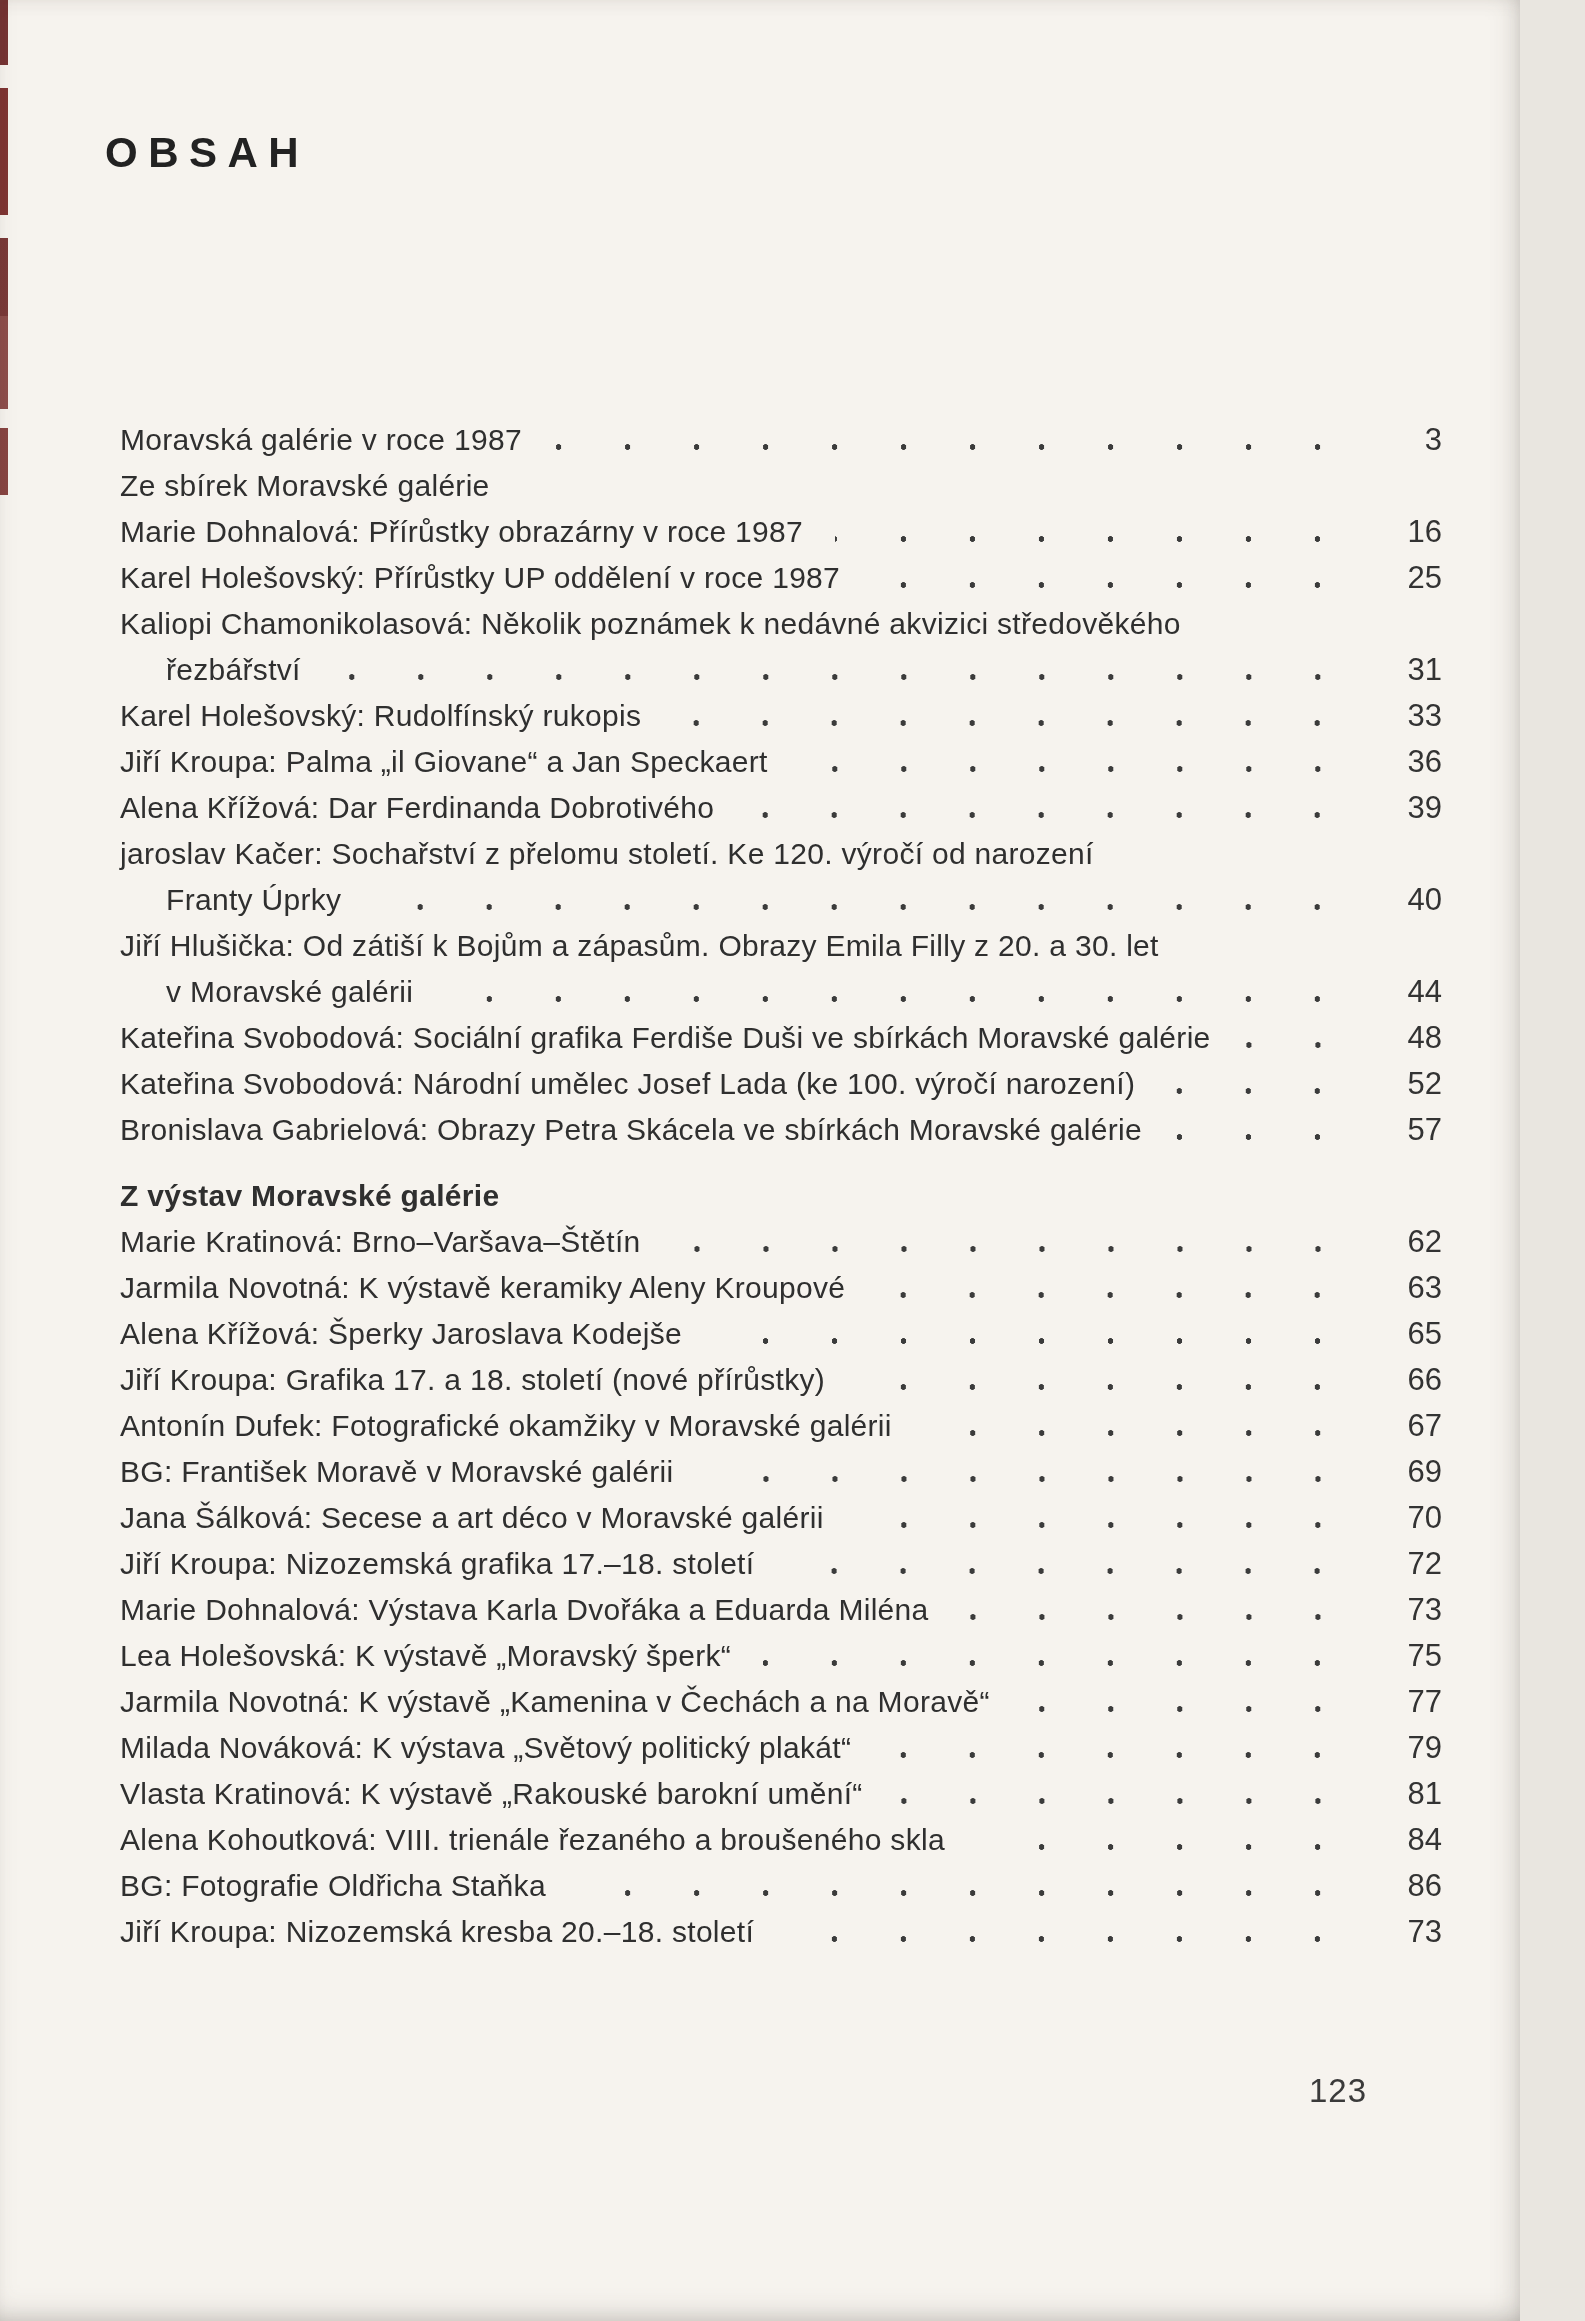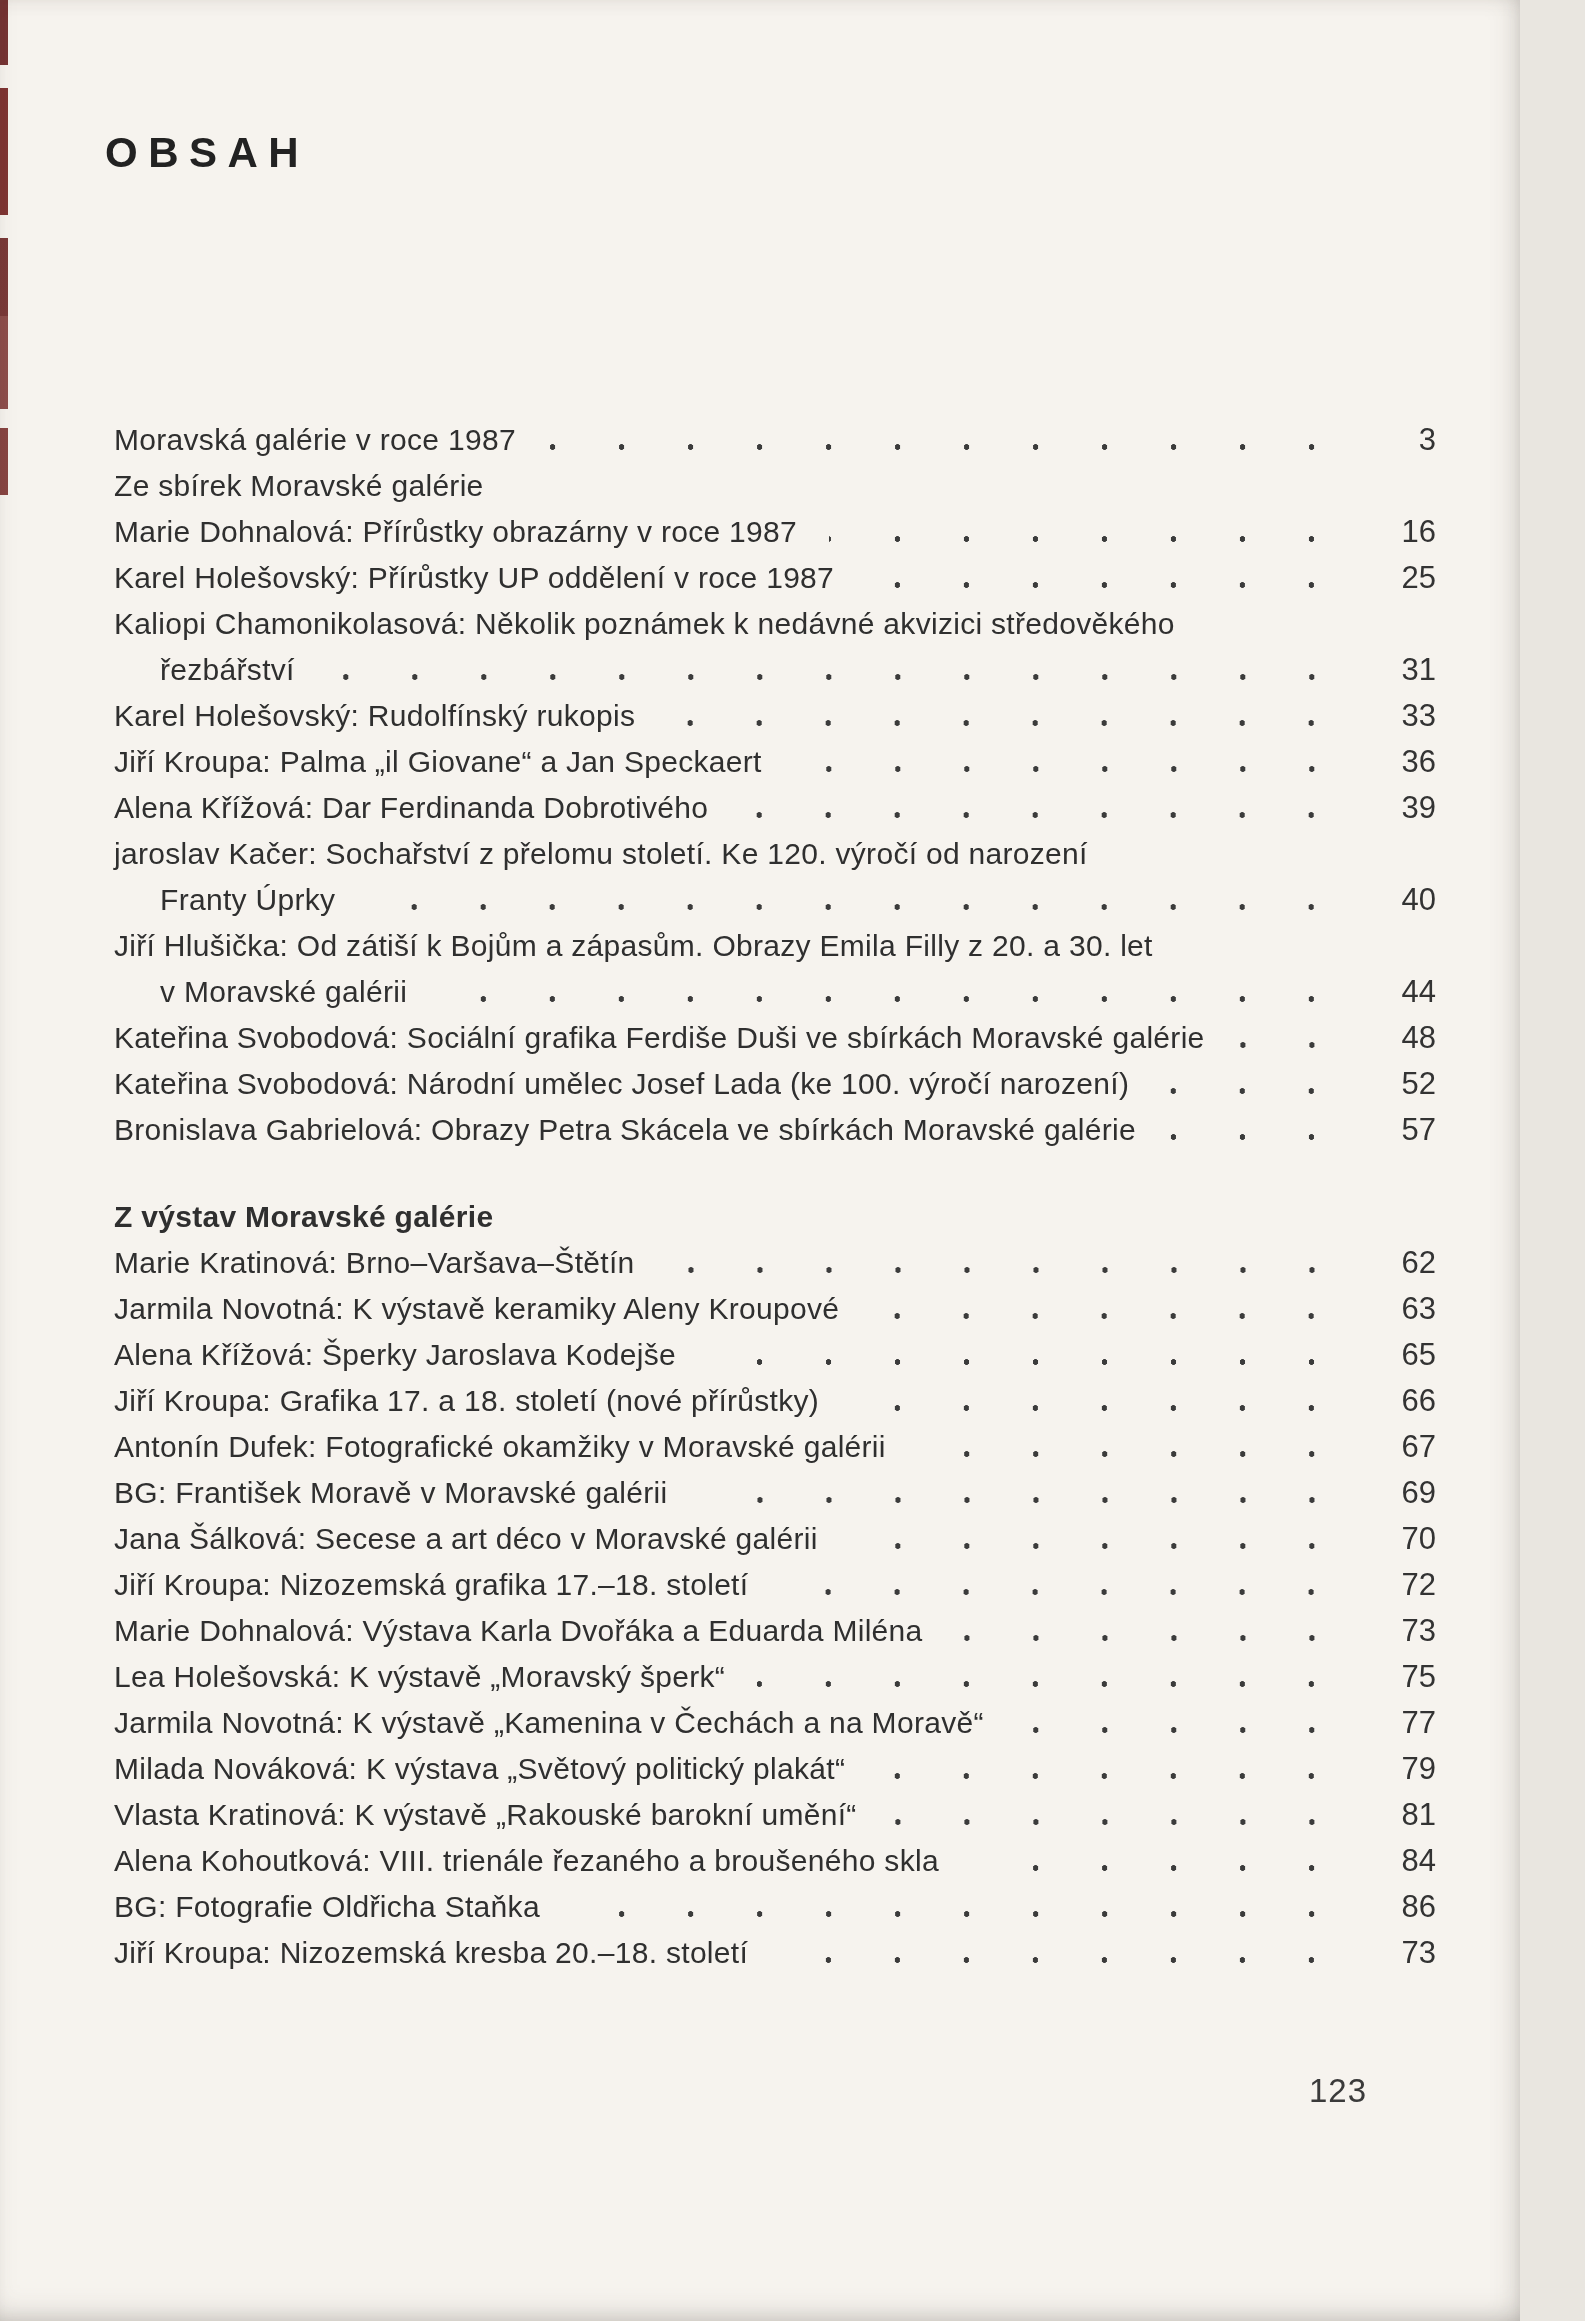--- a/index.html
+++ b/index.html
@@ -30,29 +30,29 @@
       rgba(116,36,34,.8) 316px 409px,
       rgba(104,30,30,0) 409px 428px,
       rgba(116,36,34,.85) 428px 495px);
     filter:blur(0.4px);
   }
   .title{
     position:absolute;left:105px;top:129px;margin:0;
     font-size:42px;font-weight:bold;letter-spacing:10.5px;
     color:#222;white-space:nowrap;
   }
-  .toc{position:absolute;left:114px;top:417px;width:1322px;}
+  .toc{position:absolute;left:120px;top:417px;width:1322px;}
   .line{display:flex;align-items:flex-end;height:46px;}
   .entry-text{
     font-size:30px;line-height:46px;white-space:nowrap;
     flex:0 0 auto;letter-spacing:0.3px;
   }
   .indent{padding-left:46px;}
   .heading .entry-text{font-weight:bold;}
-  .gap-before{margin-top:41px;}
+  .gap-before{margin-top:20px;}
   .leader{
     flex:1 1 auto;min-width:57px;height:7.6px;margin:0 0 12.4px 32px;
     background-image:radial-gradient(circle,#3b3b3b 2.5px,rgba(0,0,0,0) 2.9px);
     background-size:69px 7.6px;background-repeat:repeat-x;
     background-position:right center;
   }
   .pagenum{
     flex:0 0 90px;width:90px;text-align:right;
     font-size:31px;line-height:46px;color:#333;
   }

